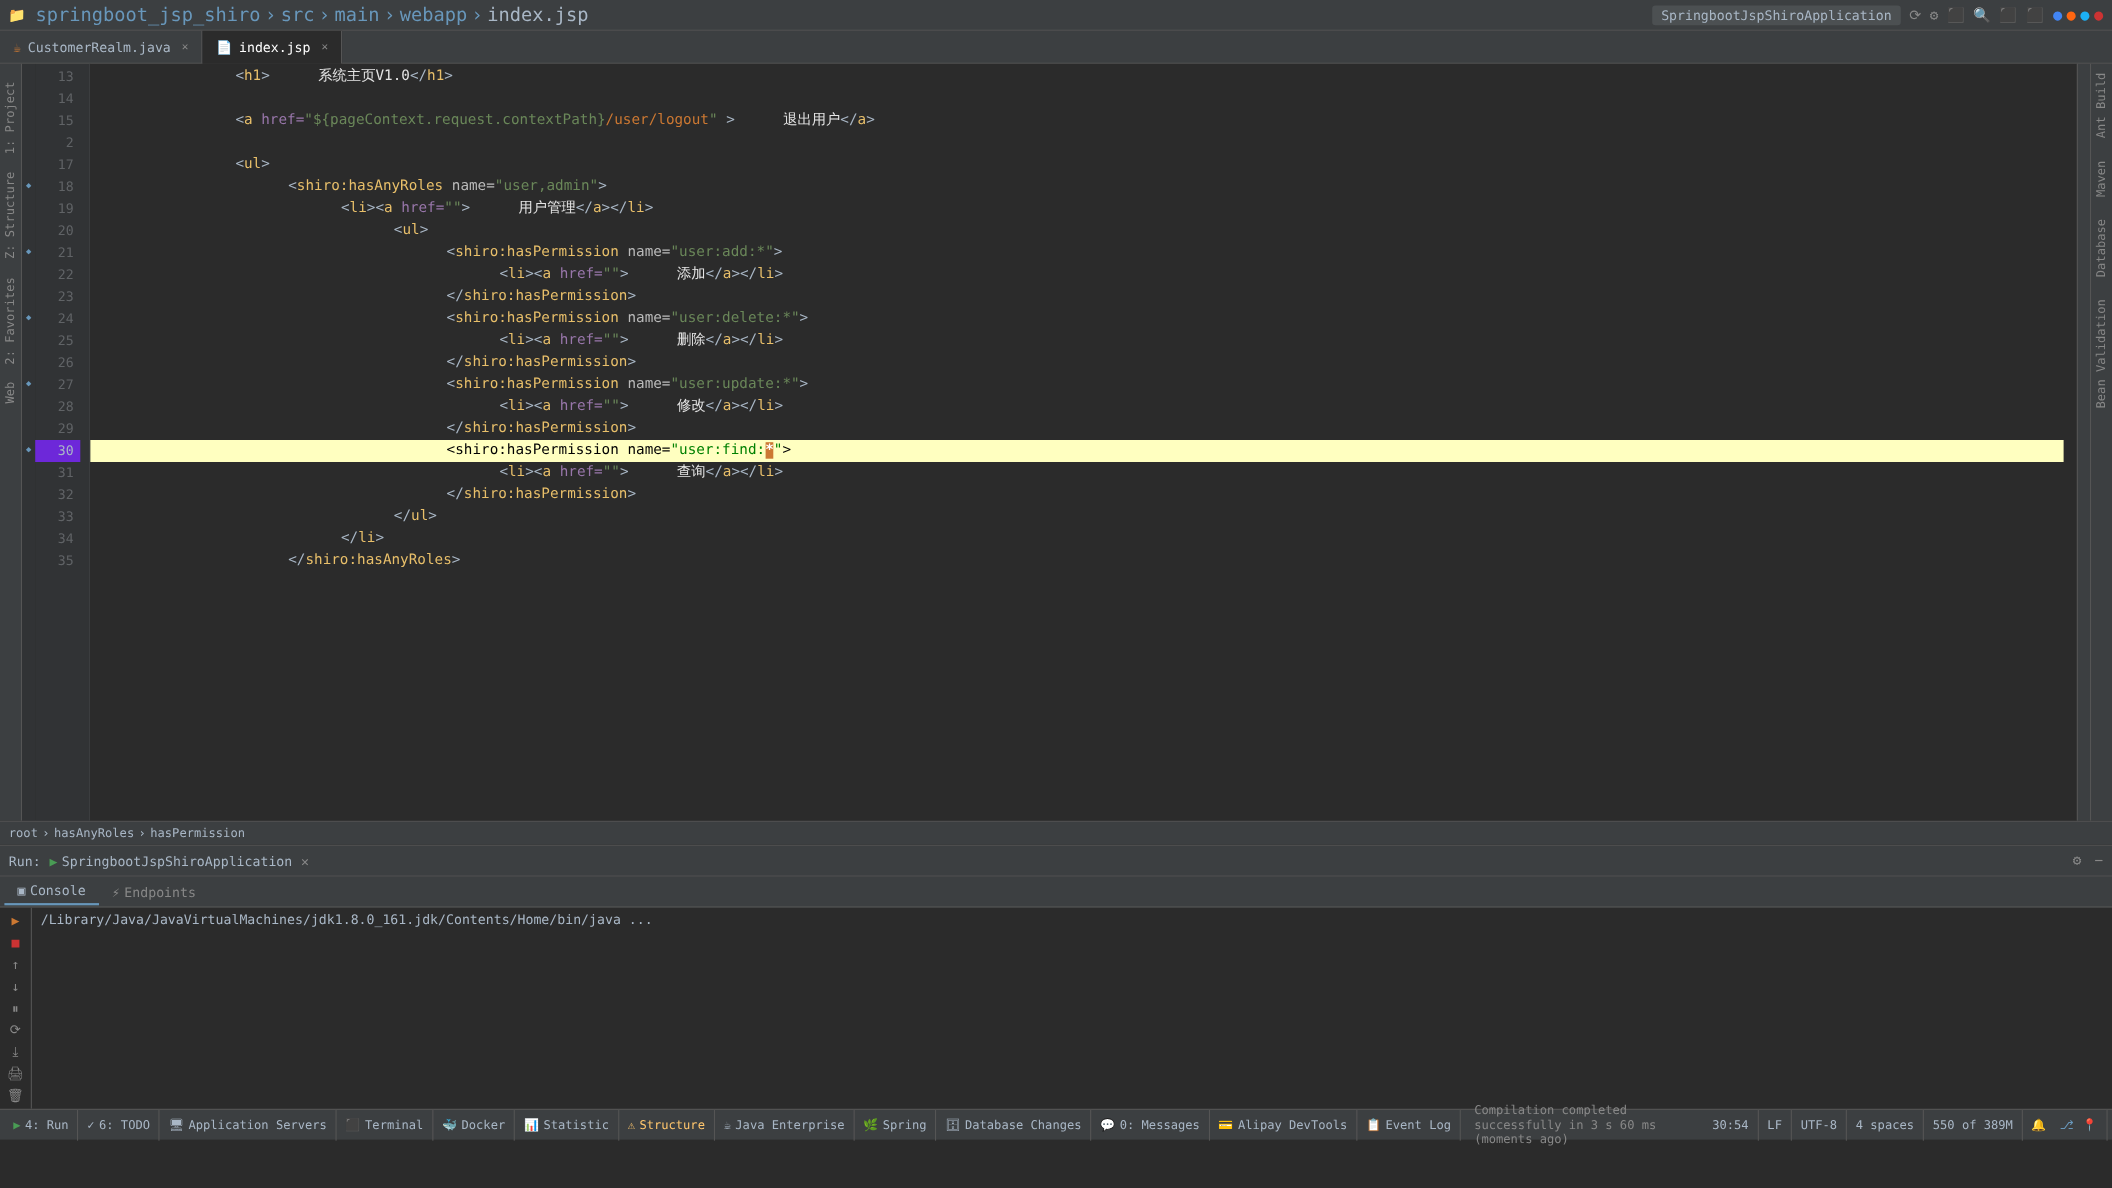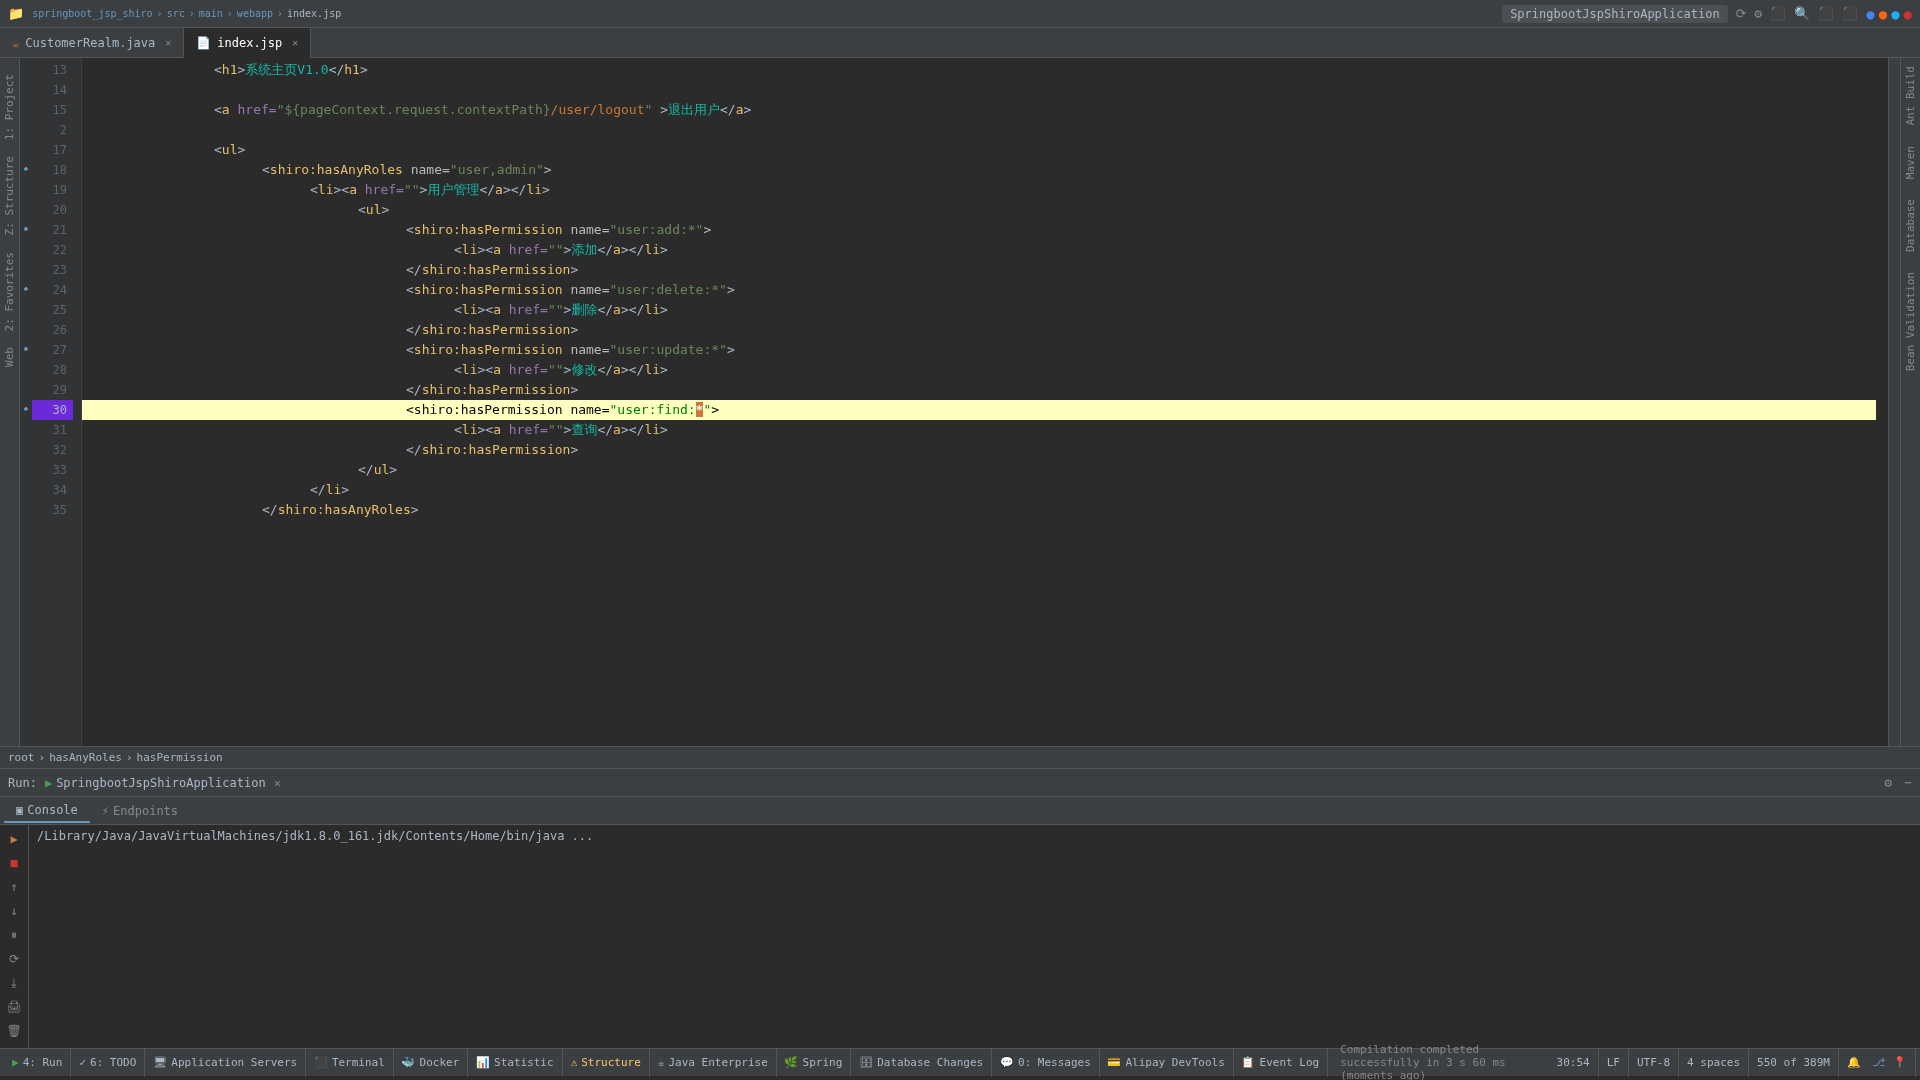--- a/index.html
+++ b/index.html
@@ -8,21 +8,21 @@
     
     .title-bar {
       height: 28px;
       background: #3c3f41;
       display: flex;
       align-items: center;
       padding: 0 8px;
       border-bottom: 1px solid #555;
       gap: 8px;
     }
-    .title-bar-path { color: #a9b7c6; font-size: 10px; display: flex; align-items: center; gap: 4px; }
+    .title-bar-path { color: #a9b7c6; font-size: 17px; display: flex; align-items: center; gap: 4px; }
     .title-bar-path span { color: #6897bb; }
     .title-bar-right { margin-left: auto; display: flex; align-items: center; gap: 8px; }
     .title-bar-app { color: #a9b7c6; font-size: 12px; background: #4c5052; padding: 2px 8px; border-radius: 3px; }
 
     
     .tab-bar {
       height: 30px;
       background: #3c3f41;
       display: flex;
       align-items: center;
@@ -70,40 +70,40 @@
 
     .code-line {
       height: 20px;
       display: flex;
       align-items: center;
       white-space: nowrap;
     }
     .attr { color: #9876aa; }
     .str { color: #6a8759; }
     .punct { color: #a9b7c6; }
-    .text-cn { color: #14b8a6; }
+    .text-cn { color: #e5e5e5; margin-left: 44px; }
     .elem { color: #e8bf6a; }
 
     
     .breadcrumb {
       height: 22px;
       background: #3c3f41;
       display: flex;
       align-items: center;
       padding: 0 8px;
       font-size: 11px;
       color: #888;
       gap: 4px;
       border-top: 1px solid #555;
     }
     .breadcrumb span { color: #a9b7c6; }
 
     
     .bottom-panel {
-      height: 280px;
+      height: 240px;
       background: #2b2b2b;
       border-top: 1px solid #555;
       display: flex;
       flex-direction: column;
     }
 
     .run-header {
       height: 28px;
       background: #3c3f41;
       display: flex;

